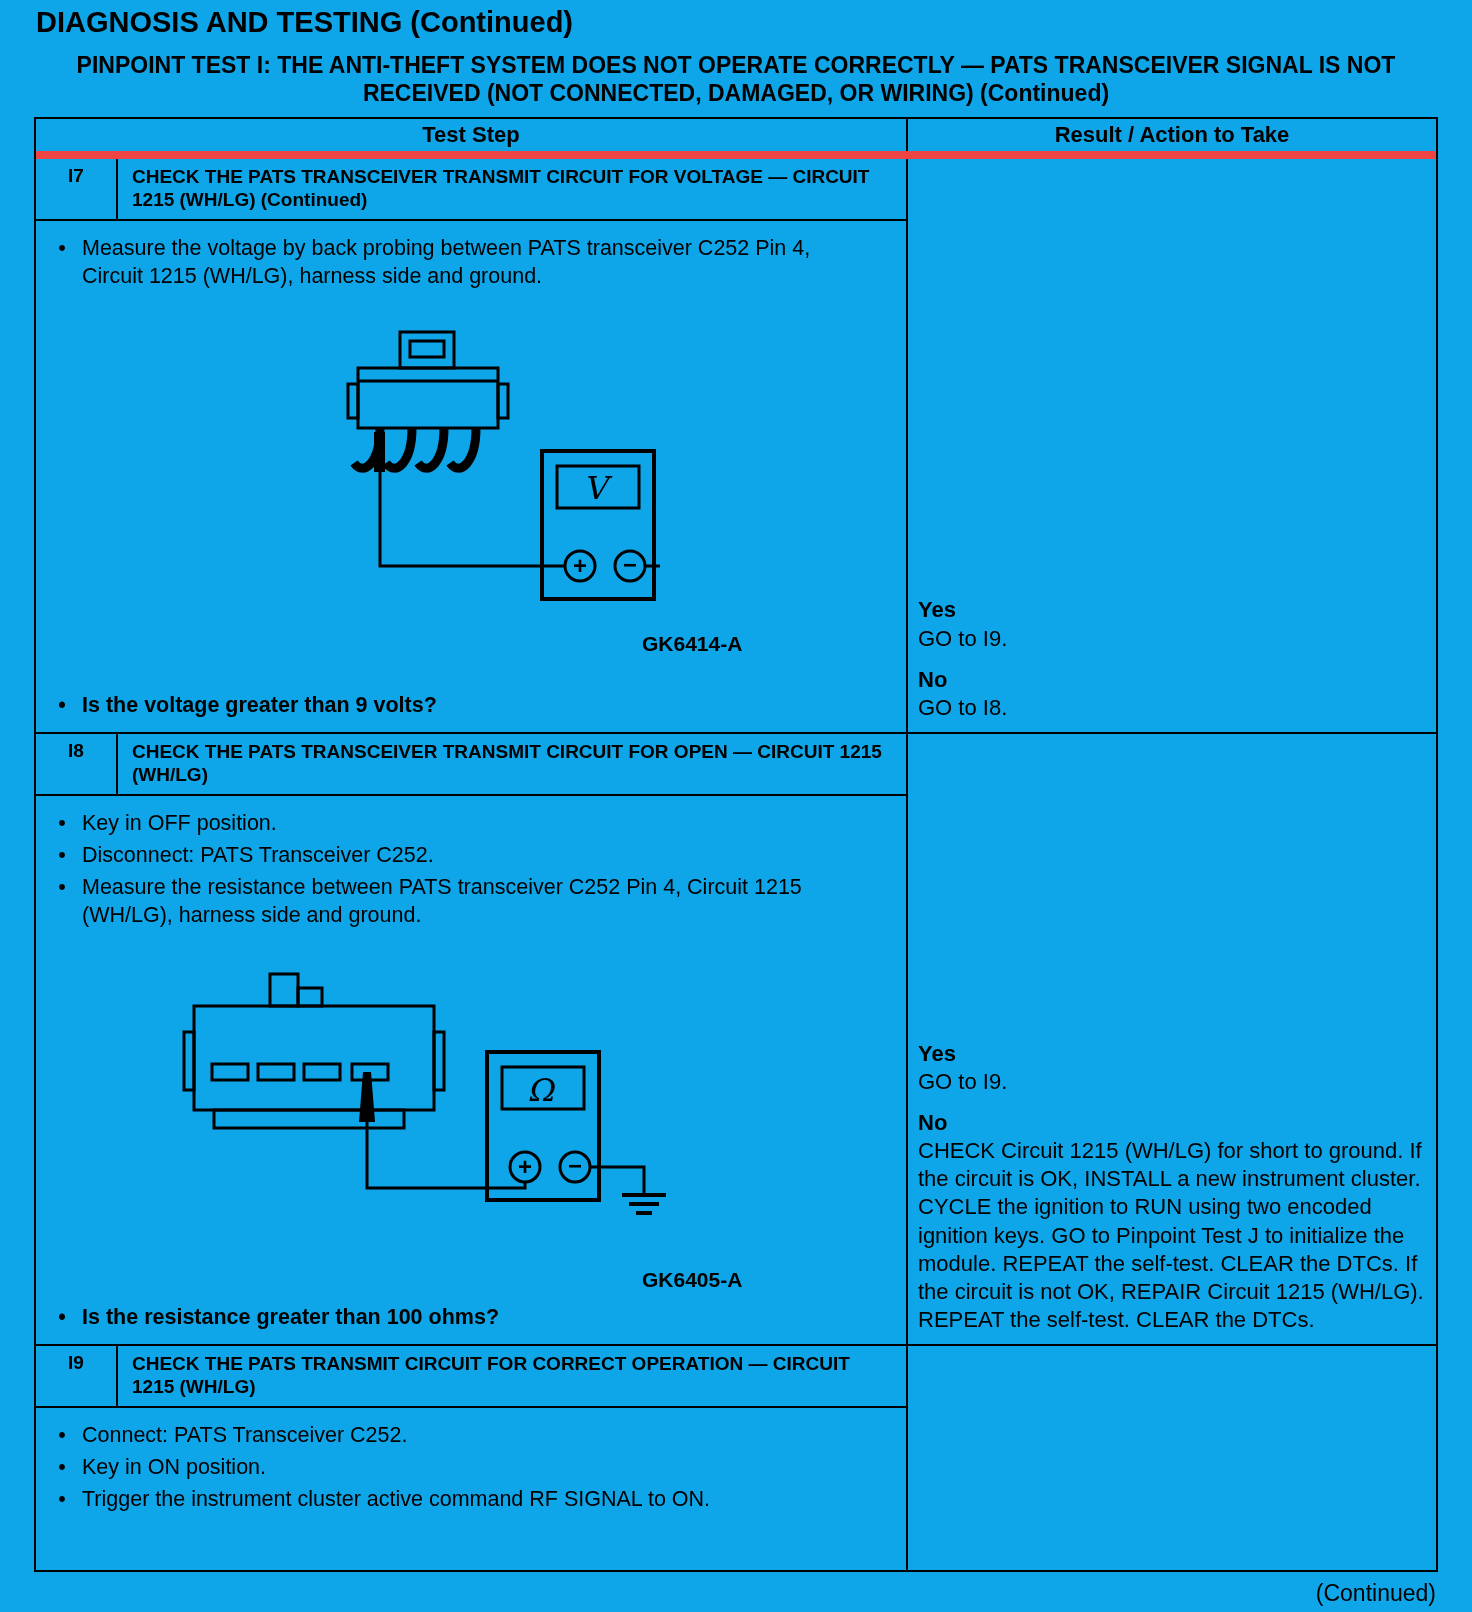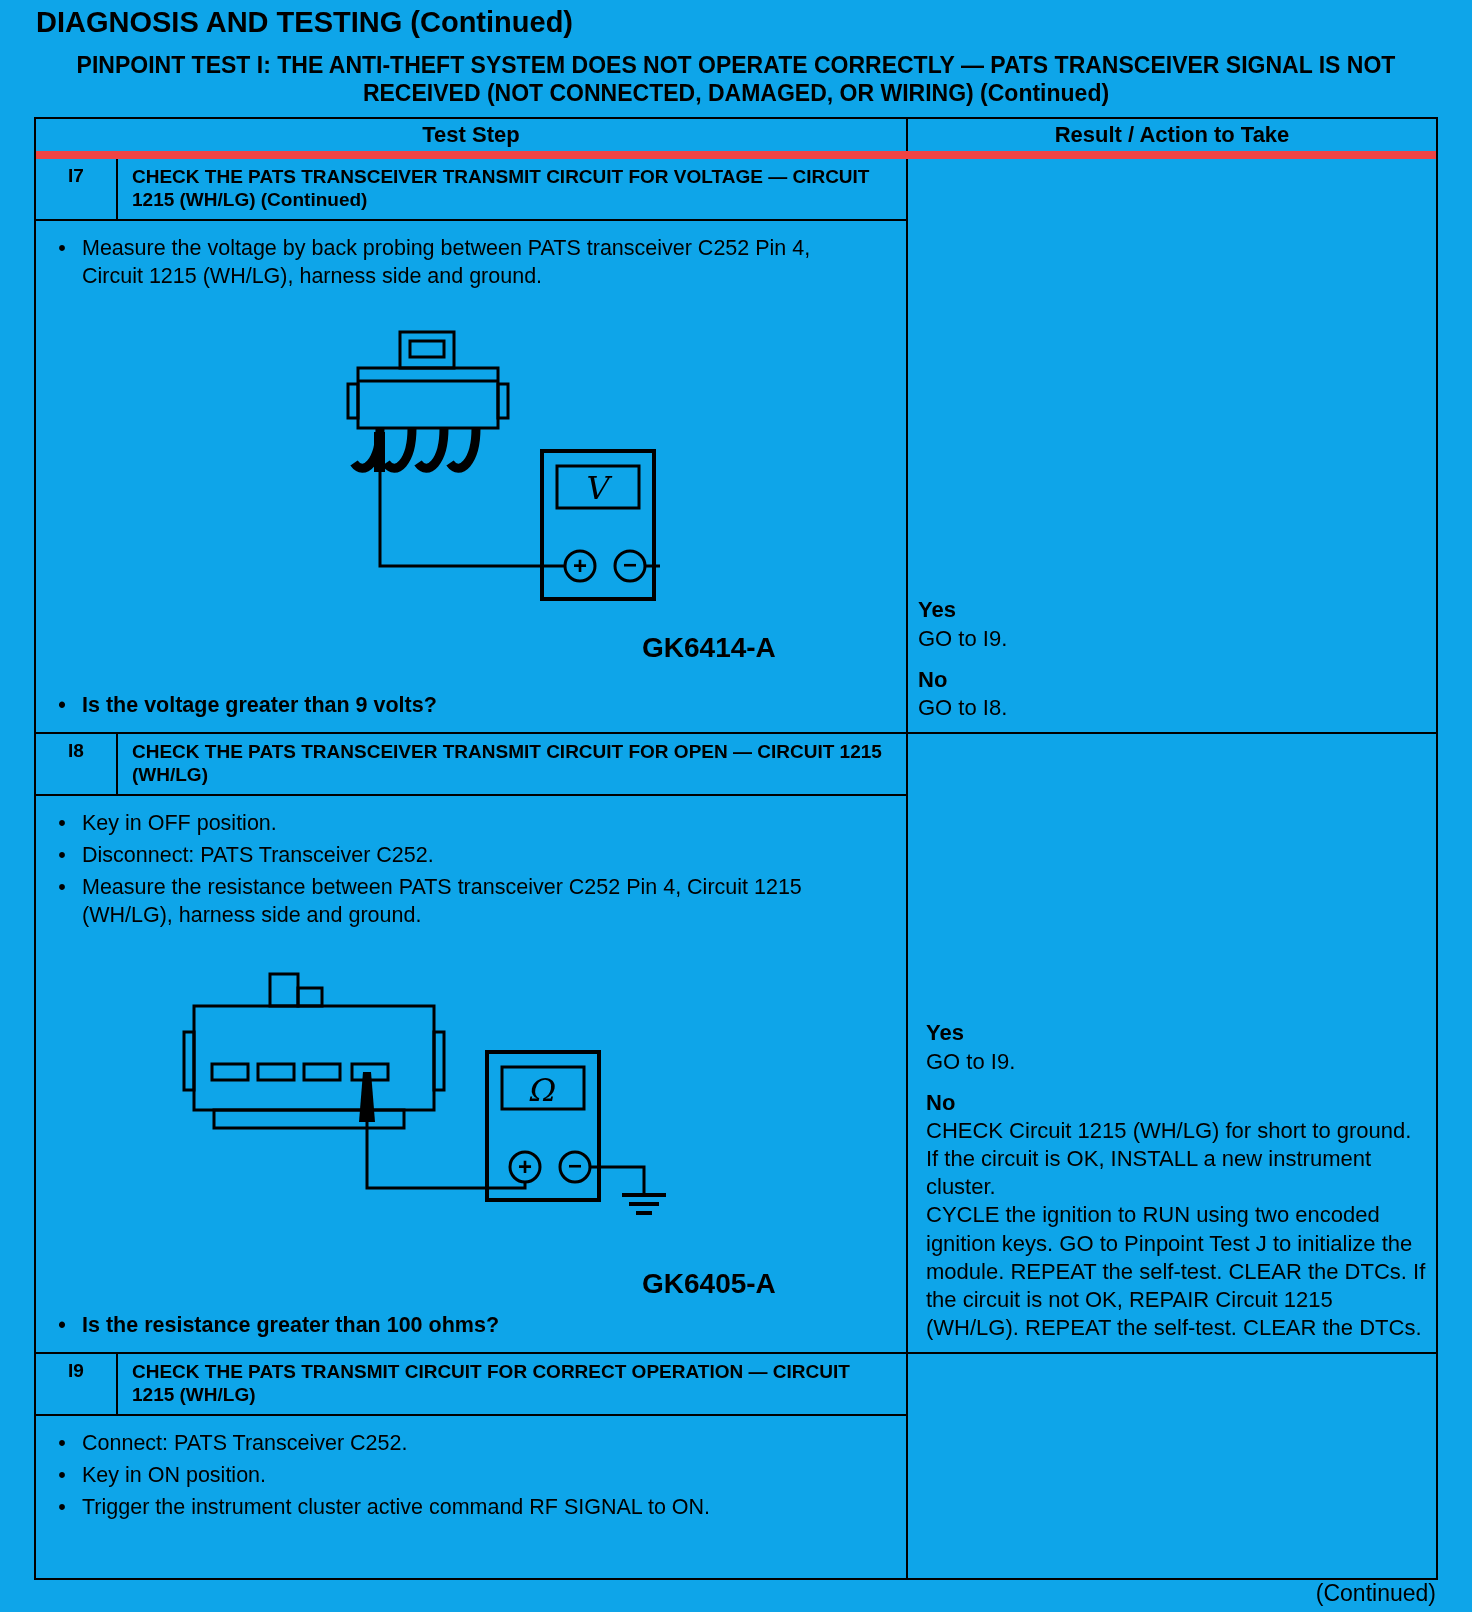--- a/index.html
+++ b/index.html
@@ -14,42 +14,42 @@
     font-size:23px; font-weight:bold; text-align:center;
     margin:12px 14px 10px 14px; line-height:1.22;
   }
   .pp-table { border:2px solid #000; }
   .t-header { display:flex; border-bottom:8px solid #ef4444; font-size:22px; font-weight:bold; }
   .th-left { width:872px; border-right:2px solid #000; text-align:center; padding:3px 0; }
   .th-right { flex:1; text-align:center; padding:3px 0; }
   .t-row { display:flex; border-bottom:2px solid #000; }
   .t-row:last-child { border-bottom:0; }
   .row-i7 { min-height:575px; }
-  .row-i8 { min-height:610px;gap:8px; }
+  .row-i8 { min-height:610px; }
   .row-i9 { min-height:224px; }
   .step-cell { width:872px; border-right:2px solid #000; display:flex; flex-direction:column; }
   .step-header { display:flex; border-bottom:2px solid #000; font-size:19px; font-weight:bold; }
   .step-id { width:82px; border-right:2px solid #000; text-align:center; padding:6px 0; flex:none; }
   .step-title { flex:1; padding:6px 14px 8px 14px; line-height:1.22; }
   .step-body { flex:1; padding:12px 8px 10px 6px; font-size:21.5px; display:flex; flex-direction:column; }
   .bullet { display:flex; line-height:1.3; margin:2px 0; }
   .bullet .dot { width:40px; text-align:center; flex:none; }
   .bullet .txt { flex:1; max-width:745px; }
   .question { font-weight:bold; margin-top:auto; }
   .figure { margin-top:36px; }
   .fig1 { margin-left:288px; }
   .fig2 { margin-left:140px; margin-top:28px; }
-  .fig-label { font-weight:bold; font-size:28px; margin:2px 0 12px 600px; }
+  .fig-label { font-weight:bold; font-size:21px; margin:2px 0 12px 600px; }
   .result-cell {
     flex:1; display:flex; flex-direction:column; justify-content:flex-end;
     font-size:22px; line-height:1.28; padding:6px 8px 10px 10px;
   }
   .verdict { font-weight:bold; }
   .result-gap { margin-top:13px; }
-  .footer-continued { text-align:right; font-size:23px; margin-top:0; padding-right:2px; }
+  .footer-continued { text-align:right; font-size:23px; margin-top:8px; padding-right:2px; }
   svg text { font-family:"Liberation Sans", sans-serif; }
   .meter-symbol { font-family:"DejaVu Serif", serif; font-style:italic; }
 </style>
 </head>
 <body>
 
 <div class="page">
 
   <div class="doc-title">DIAGNOSIS AND TESTING (Continued)</div>
   <div class="subtitle">PINPOINT TEST I: THE ANTI-THEFT SYSTEM DOES NOT OPERATE CORRECTLY — PATS TRANSCEIVER SIGNAL IS NOT RECEIVED (NOT CONNECTED, DAMAGED, OR WIRING) (Continued)</div>

